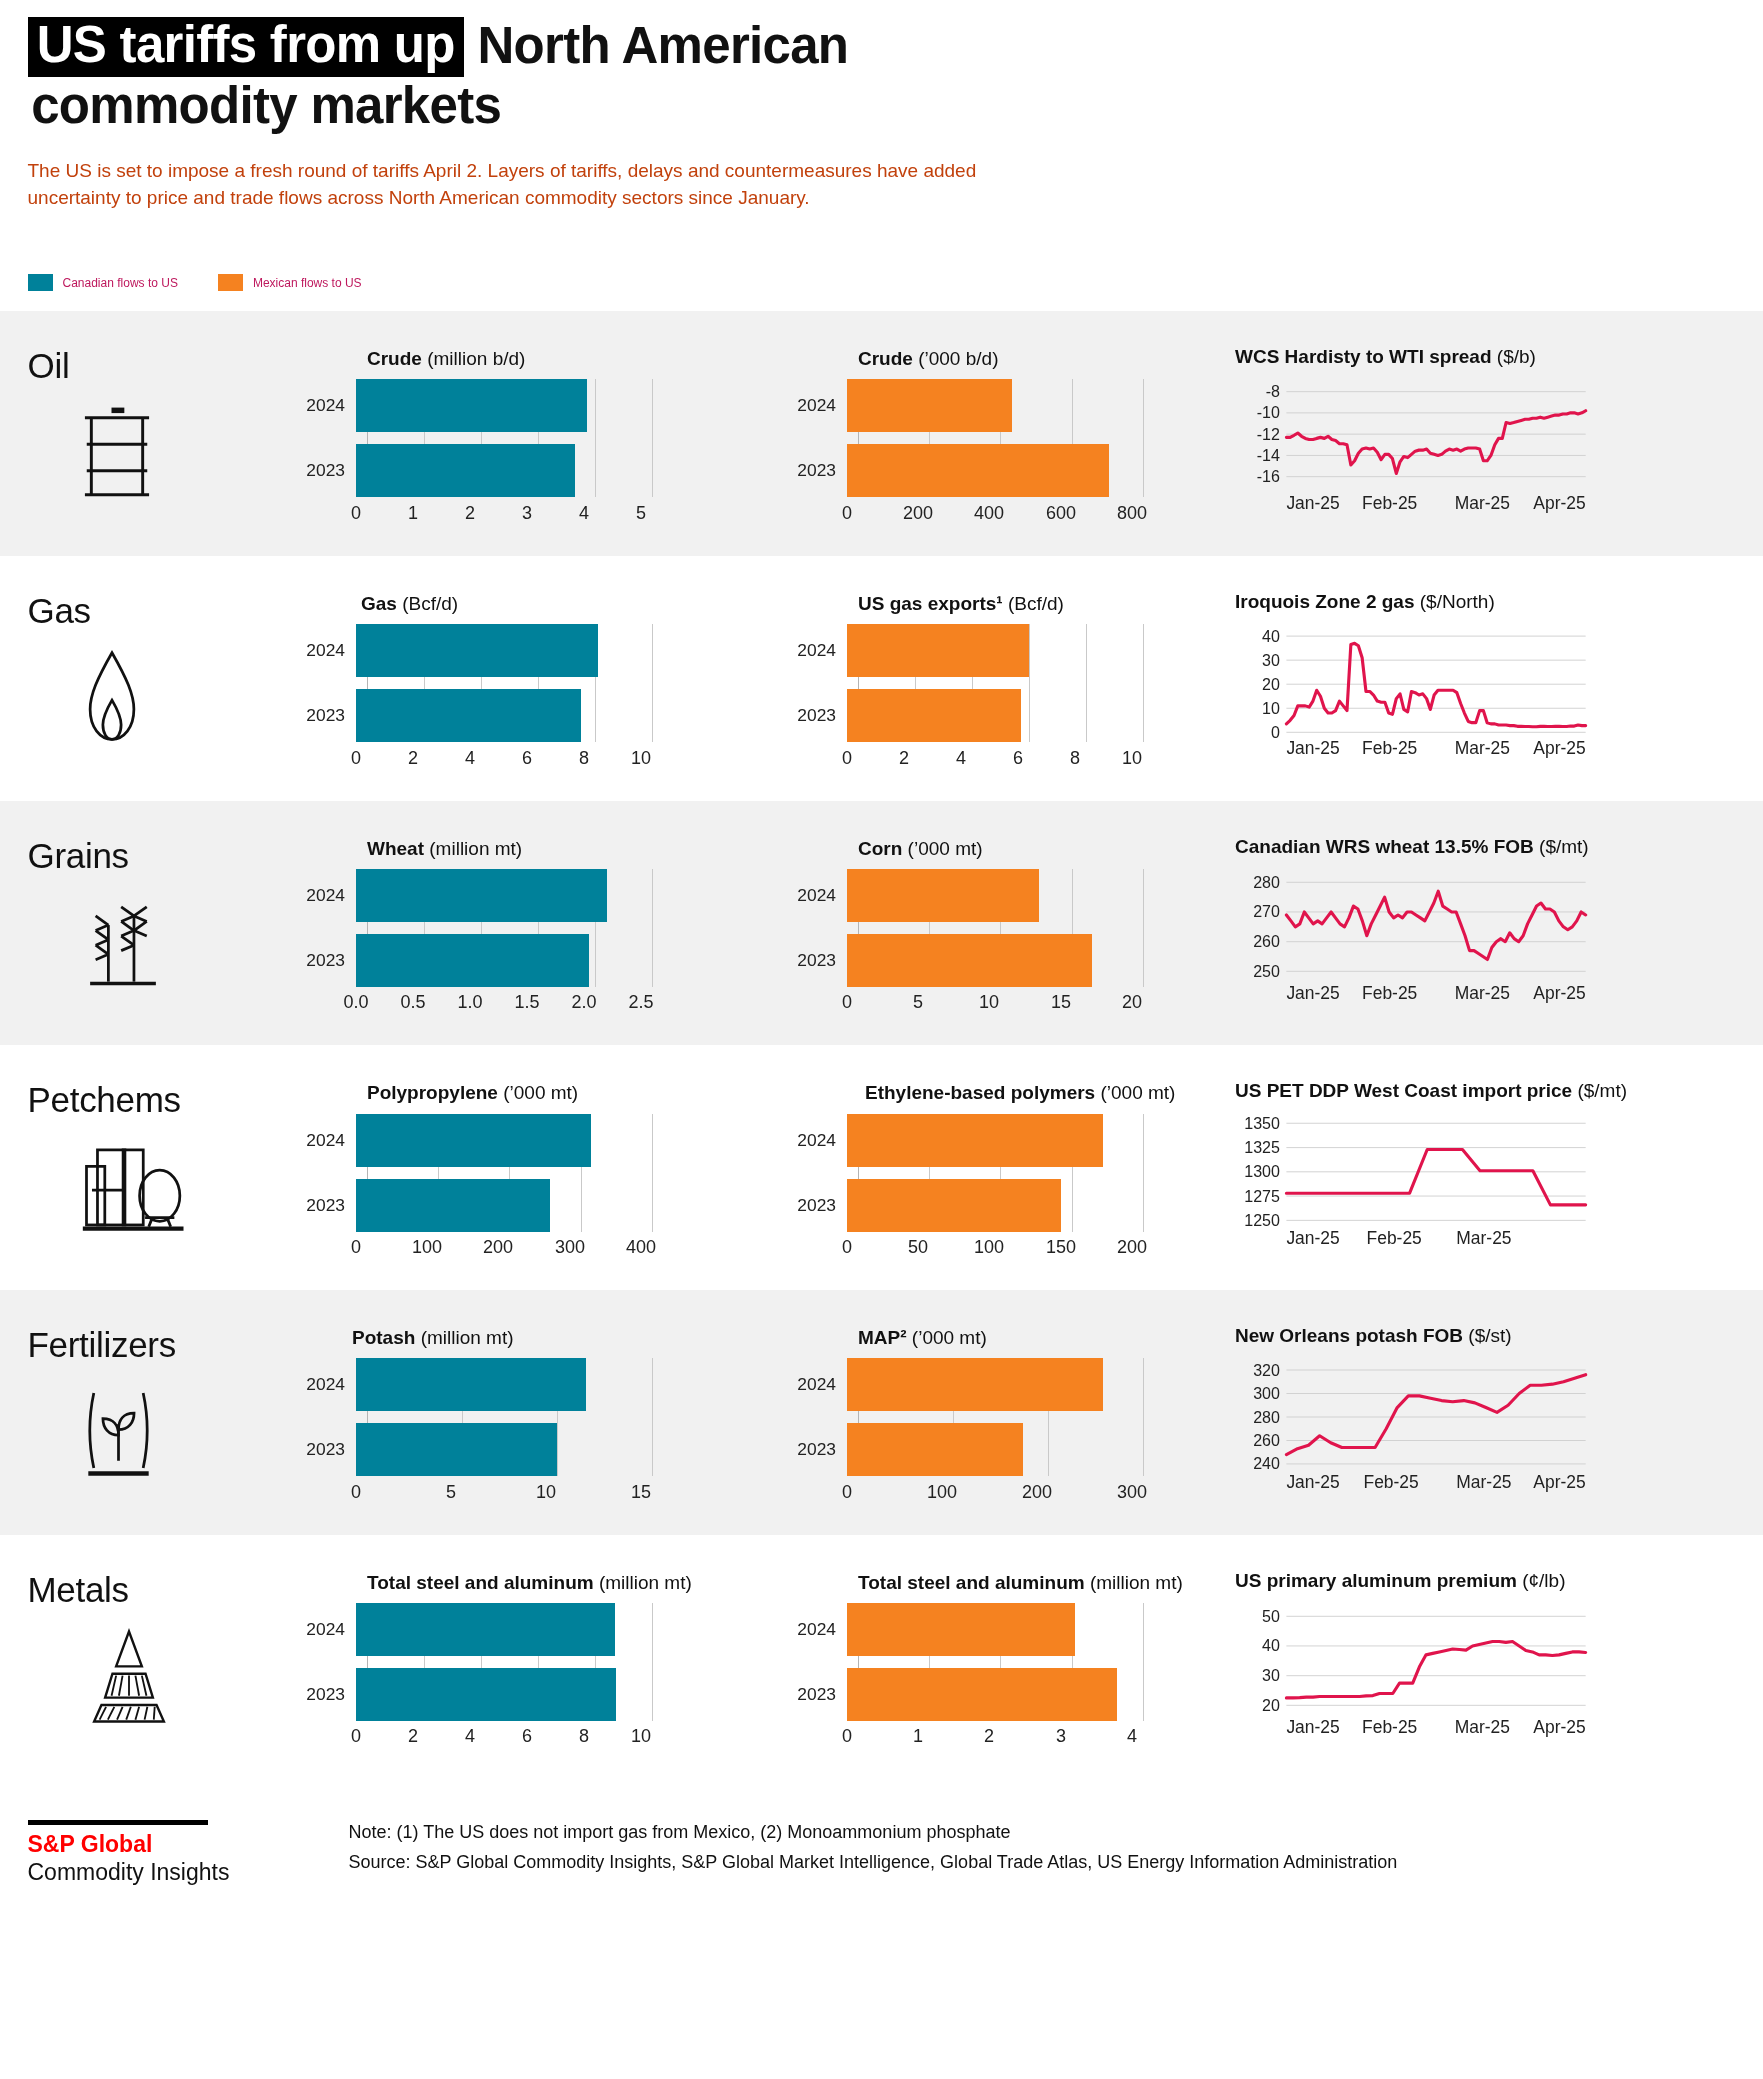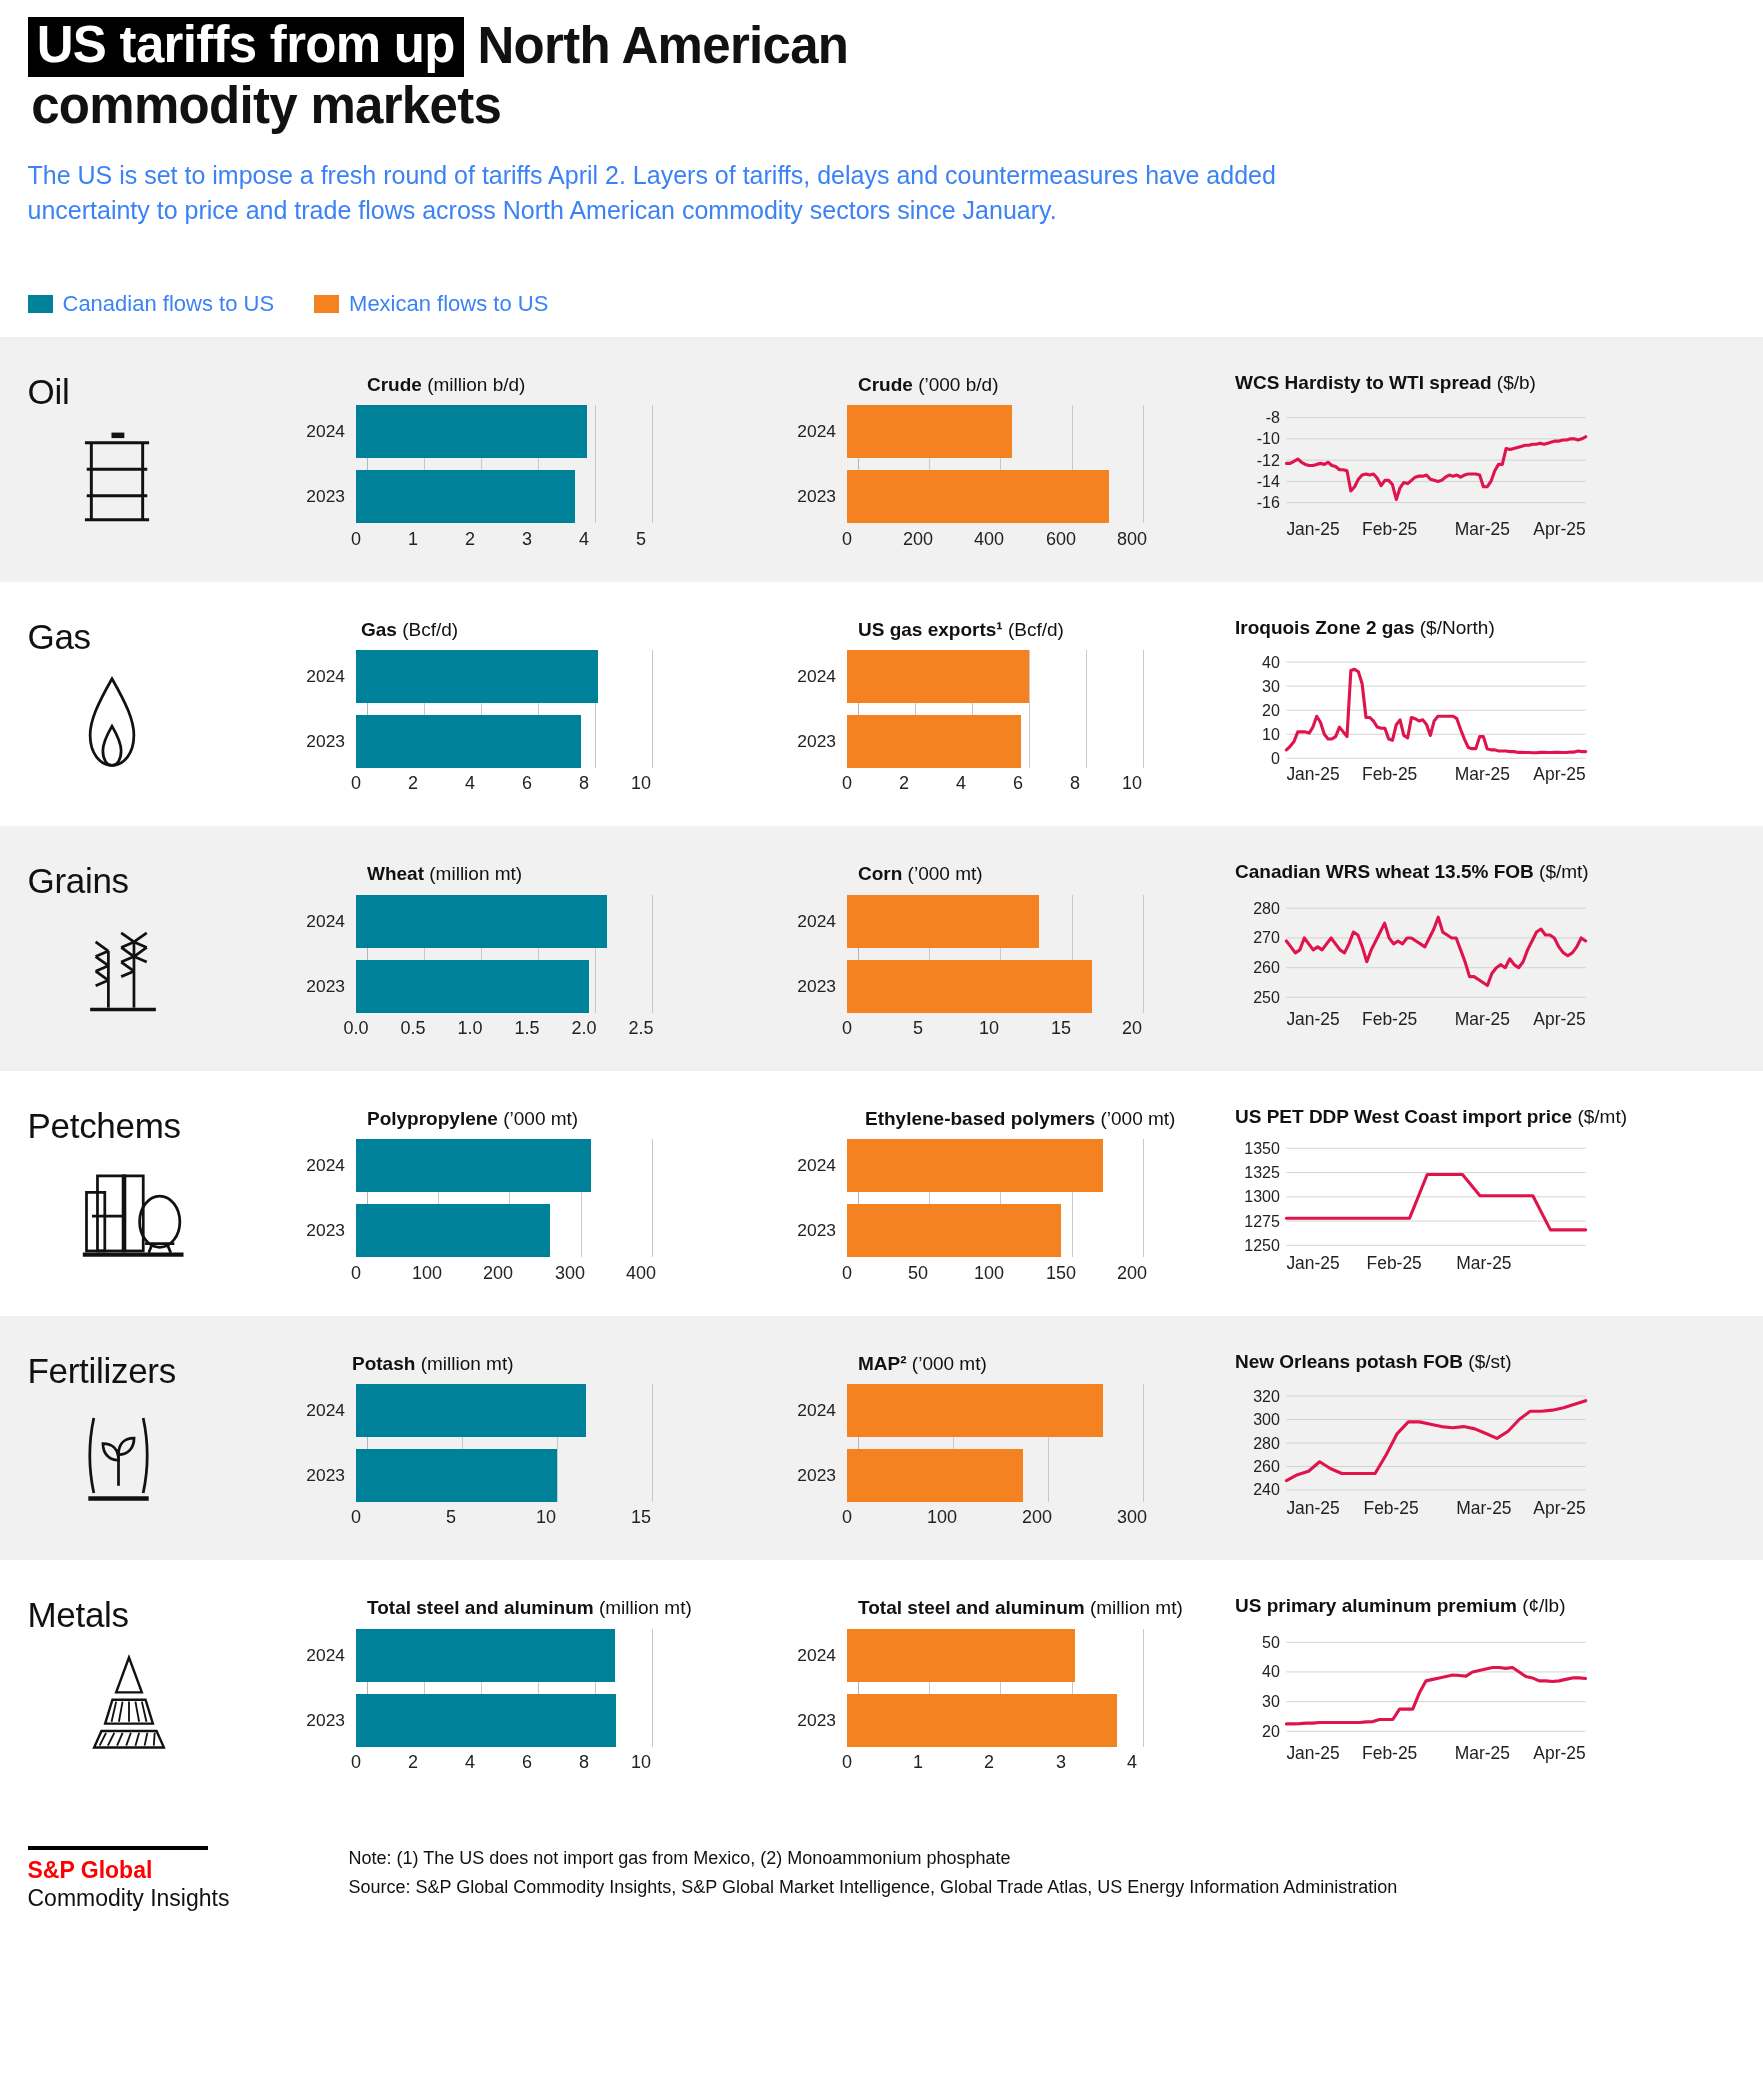--- a/index.html
+++ b/index.html
@@ -16,31 +16,31 @@
   .title-line { font-size: 51px; line-height: 1.04; font-weight: 700; letter-spacing: -0.7px; }
   .title-hl {
     background: #000000; color: #ffffff;
     padding: 1.8px 9.2px 5.5px 9.2px;
     display: inline-block;
   }
   .title-rest { color: #111111; }
   .title-line2 { font-size: 51px; line-height: 1.12; font-weight: 700; letter-spacing: -0.7px; padding-left: 3.7px;}
   .deck {
     margin-top: 24px;
-    font-size: 25px;
+    font-size: 19px;
     line-height: 1.42;
-    color: #3b82f6;
+    color: #c2410c;
     max-width: 1524px;
   }
 
   
   .legend { display: flex; align-items: center; gap: 40px; margin: 62px 0 20px 27.5px; }
   .legend-item { display: flex; align-items: center; gap: 10px; }
   .legend-swatch { width: 25px; height: 17.4px; display: inline-block; }
-  .legend-label { font-size: 22px; color: #3b82f6; }
+  .legend-label { font-size: 12px; color: #be185d; }
 
   
   .row {
     display: grid;
     grid-template-columns: 303px 491px 441px 528px;
     align-items: start;
     padding: 24px 0 27.5px 0;
     min-height: 237px;
   }
   .row.shaded { background: #f1f1f1; }

